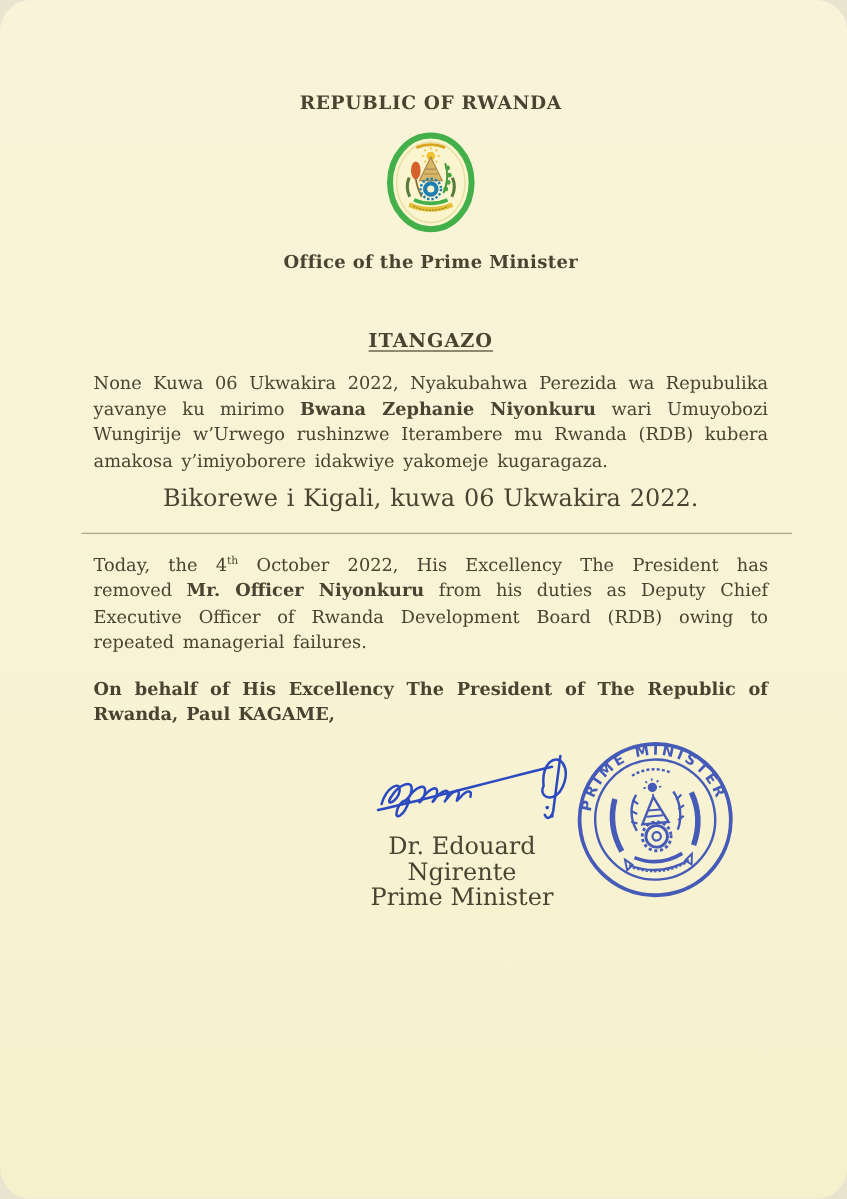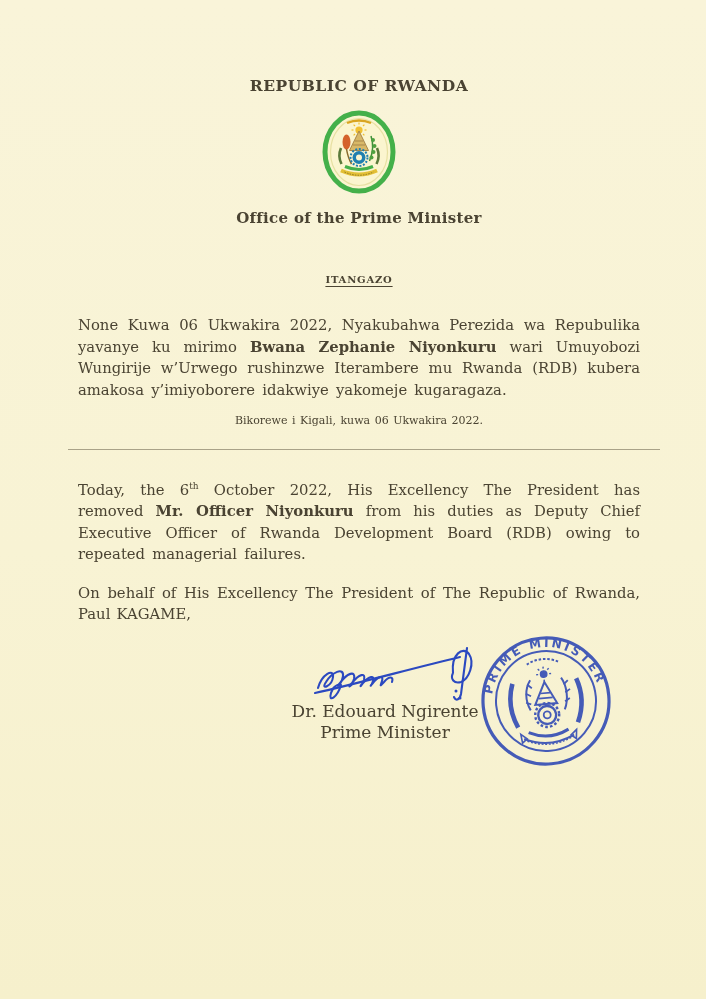--- a/index.html
+++ b/index.html
@@ -6,47 +6,48 @@
   .page {
     position:relative;
     width:706px; height:999px;
     margin:0 auto;
     background:linear-gradient(180deg,#f9f4d9 0%,#f8f3d4 55%,#f6f0cc 100%);
     box-sizing:border-box;
     padding:76px 66px 0 78px;
     font-family:"DejaVu Serif","Liberation Serif",serif;
     color:#4a4332;
     overflow:hidden;
+    border-radius:26px;
   }
   .doc-title{ text-align:center; font-weight:bold; font-size:15.5px; letter-spacing:.5px; margin:0; }
   .emblem-wrap{ text-align:center; margin-top:13px; }
   .office-title{ text-align:center; font-weight:bold; font-size:15px; letter-spacing:.3px; margin:11px 0 6px 0; }
   .section-heading{
-    text-align:center; font-weight:bold; font-size:10px; letter-spacing:.8px;
+    text-align:center; font-weight:bold; font-size:16px; letter-spacing:.8px;
     text-decoration:underline; text-underline-offset:3px; margin:0;
   }
   .h-itangazo{ margin-top:47px; }
   .h-communique{ margin-top:33px; }
   .para{
     font-size:14.8px; line-height:21.5px; text-align:justify;
     word-spacing:2.5px; margin:0;
   }
   .mt-p1{ margin-top:16px; }
-  .mt-p2{ margin-top:29px; }
-  .center-line{ text-align:center; font-size:11px; line-height:21.5px; margin:0; word-spacing:1px; }
+  .mt-p2{ margin-top:16px; }
+  .center-line{ text-align:center; font-size:20px; line-height:21.5px; margin:0; word-spacing:1px; }
   .bold{ font-weight:bold; }
   .done-it{ margin-top:10px; }
   .behalf-it{ margin-top:13px; font-weight:bold; }
   .divider{ border:none; border-top:1.5px solid #a9a288; margin:17px 0 0 -10px; width:592px; }
   .done-en{ margin-top:8px; }
-  .behalf-en{ margin-top:17px; font-weight:normal; text-align:justify; word-spacing:1.5px; }
+  .behalf-en{ margin-top:17px; font-weight:bold; text-align:justify; word-spacing:1.5px; }
   sup{ font-size:9px; line-height:0; }
   .sig-area{ position:relative; height:240px; }
   .sig-svg{ position:absolute; left:232px; top:16px; }
-  .sig-block{ position:absolute; left:212px; top:76px; width:190px; text-align:center; font-size:17px; line-height:21px; }
+  .sig-block{ position:absolute; left:212px; top:88px; width:190px; text-align:center; font-size:20px; line-height:21px; }
   .stamp{ position:absolute; left:398px; top:6px; opacity:.88; }
 </style>
 </head>
 <body>
 
 <div class="page">
 
   <p class="doc-title">REPUBLIC OF RWANDA</p>
 
   <div class="emblem-wrap">
@@ -93,21 +94,21 @@
 
   <p class="para mt-p2"><span>None Kuwa 06 Ukwakira 2022, Nyakubahwa Perezida wa Repubulika yavanye ku mirimo </span><span class="bold">Bwana Zephanie Niyonkuru</span><span> wari Umuyobozi Wungirije w’Urwego rushinzwe Iterambere mu Rwanda (RDB) kubera amakosa y’imiyoborere idakwiye yakomeje kugaragaza.</span></p>
 
   <p class="center-line done-it">Bikorewe i Kigali, kuwa 06 Ukwakira 2022.</p>
 
 
   <hr class="divider">
 
 
 
-  <p class="para mt-p2"><span>Today, the 6</span><sup>th</sup><span> October 2022, His Excellency The President has removed </span><span class="bold">Mr. Officer Niyonkuru</span><span> from his duties as Deputy Chief Executive Officer of Rwanda Development Board (RDB) owing to repeated managerial failures.</span></p>
+  <p class="para mt-p2"><span>Today, the 4</span><sup>th</sup><span> October 2022, His Excellency The President has removed </span><span class="bold">Mr. Officer Niyonkuru</span><span> from his duties as Deputy Chief Executive Officer of Rwanda Development Board (RDB) owing to repeated managerial failures.</span></p>
 
 
   <p class="para behalf-en">On behalf of His Excellency The President of The Republic of Rwanda, Paul KAGAME,</p>
 
   <div class="sig-area">
 
     <svg class="sig-svg" width="170" height="75" viewBox="0 0 170 75">
       <g fill="none" stroke="#2b49c0" stroke-width="2.1" stroke-linecap="round">
         <path d="M8,47 C12,33 24,27 23,36 C22,45 10,50 16,41 C22,31 34,26 33,35 C32,44 24,48 30,42 C37,32 46,29 44,38 C42,46 36,48 42,42 C49,33 56,31 54,39 C52,46 48,47 53,42 C59,35 65,34 63,40 C61,46 59,46 63,42 C68,35 74,34 72,40 C70,46 70,45 74,41 C79,35 84,35 82,41"></path>
         <path d="M31,44 C27,57 18,62 21,52 C23,45 28,43 31,44"></path>

